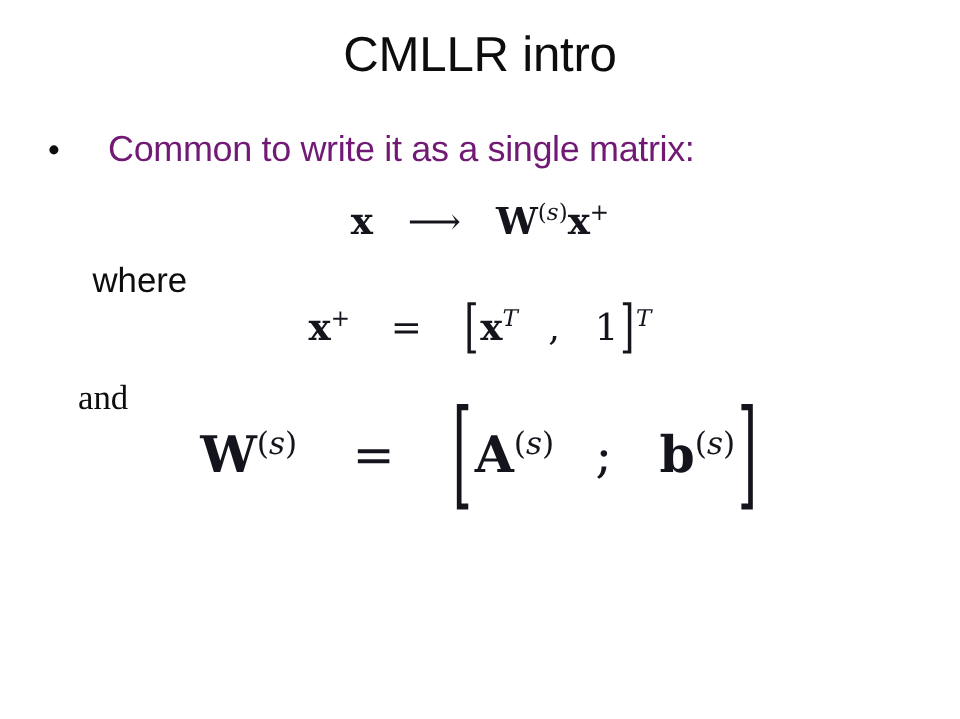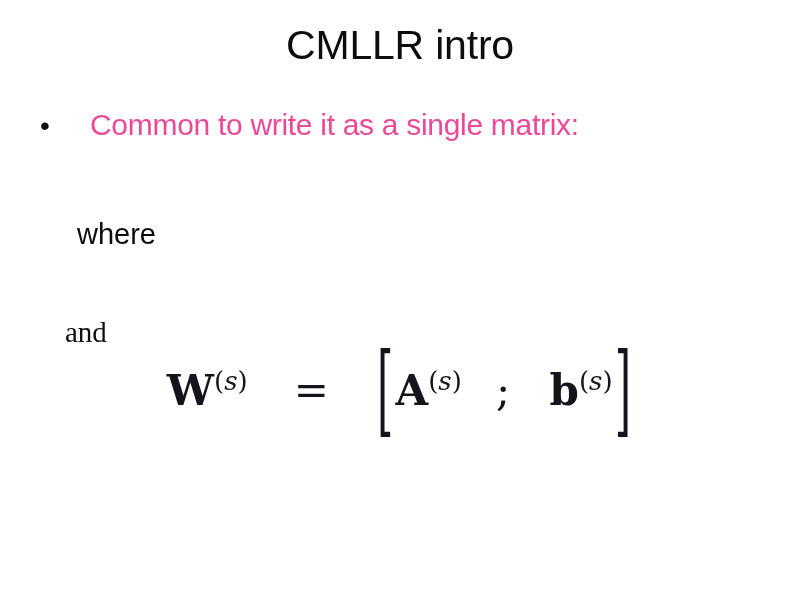--- a/index.html
+++ b/index.html
@@ -51,21 +51,21 @@
     line-height: 1;
     color: #0d0d0d;
     width: 50px;
     text-align: left;
   }
   .bullet-text {
     flex: 1 1 auto;
     font-family: "Liberation Sans", sans-serif;
     font-size: 30px;
     font-weight: 400;
-    color: #ec4899;
+    color: #701a75;
     letter-spacing: -0.3px;
     white-space: nowrap;
   }
 
   
   .connector {
     position: absolute;
     font-family: "Liberation Sans", sans-serif;
     font-size: 29px;
     font-weight: 400;
@@ -132,40 +132,58 @@
     font-size: 31px;
   }
   #eq-2 {
     top: 258px;
     left: 0;
     width: 800px;
     text-align: center;
     font-size: 31px;
   }
   #eq-3 {
-    top: 370px;
+    top: 358px;
     left: 0;
     width: 800px;
     text-align: center;
     font-size: 42px;
   }
 </style>
 </head>
 <body>
 
 <div id="slide">
 
   <div class="slide-title">CMLLR intro</div>
 
   <div class="bullet-row">
     <span class="bullet-marker">•</span>
     <span class="bullet-text">Common to write it as a single matrix:</span>
   </div>
 
+  <div class="math" id="eq-1">
+    <span class="mb">x</span>
+    <span class="sp-med"></span>
+    <span class="op">⟶</span>
+    <span class="sp-med"></span>
+    <span class="mb">W</span><sup><span class="op">(</span><span class="mi">s</span><span class="op">)</span></sup><span class="mb">x</span><sup>+</sup>
+  </div>
 
+  <div class="math" id="eq-2">
+    <span class="mb">x</span><sup>+</sup>
+    <span class="sp-wide"></span>
+    <span class="op">=</span>
+    <span class="sp-wide"></span>
+    <span class="brk">[</span><span class="mb">x</span><sup class="mi">T</sup>
+    <span class="sp-thin"></span>
+    <span class="op">,</span>
+    <span class="sp-med"></span>
+    <span class="op">1</span><span class="brk">]</span><sup class="mi">T</sup>
+  </div>
 
   <div class="math" id="eq-3">
     <span class="mb">W</span><sup><span class="op">(</span><span class="mi">s</span><span class="op">)</span></sup>
     <span class="sp-wide"></span>
     <span class="op">=</span>
     <span class="sp-wide"></span>
     <span class="brk-tall">[</span><span class="mb">A</span><sup><span class="op">(</span><span class="mi">s</span><span class="op">)</span></sup>
     <span class="sp-thin"></span>
     <span class="op">;</span>
     <span class="sp-med"></span>

